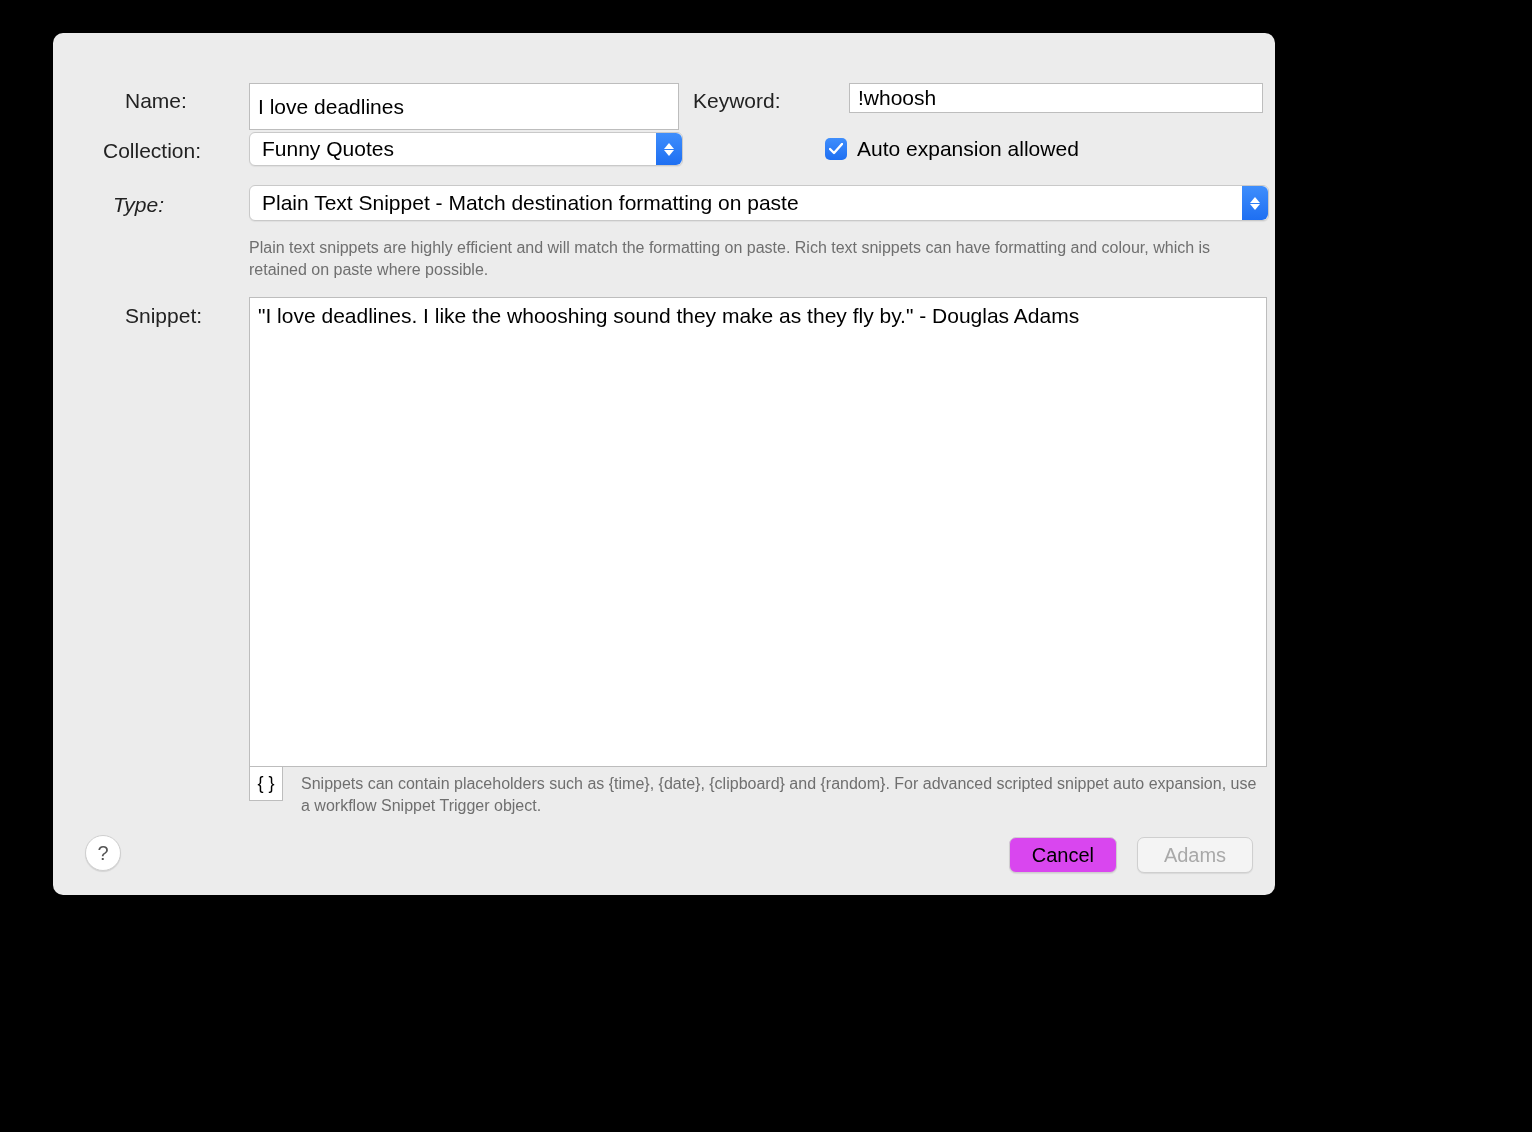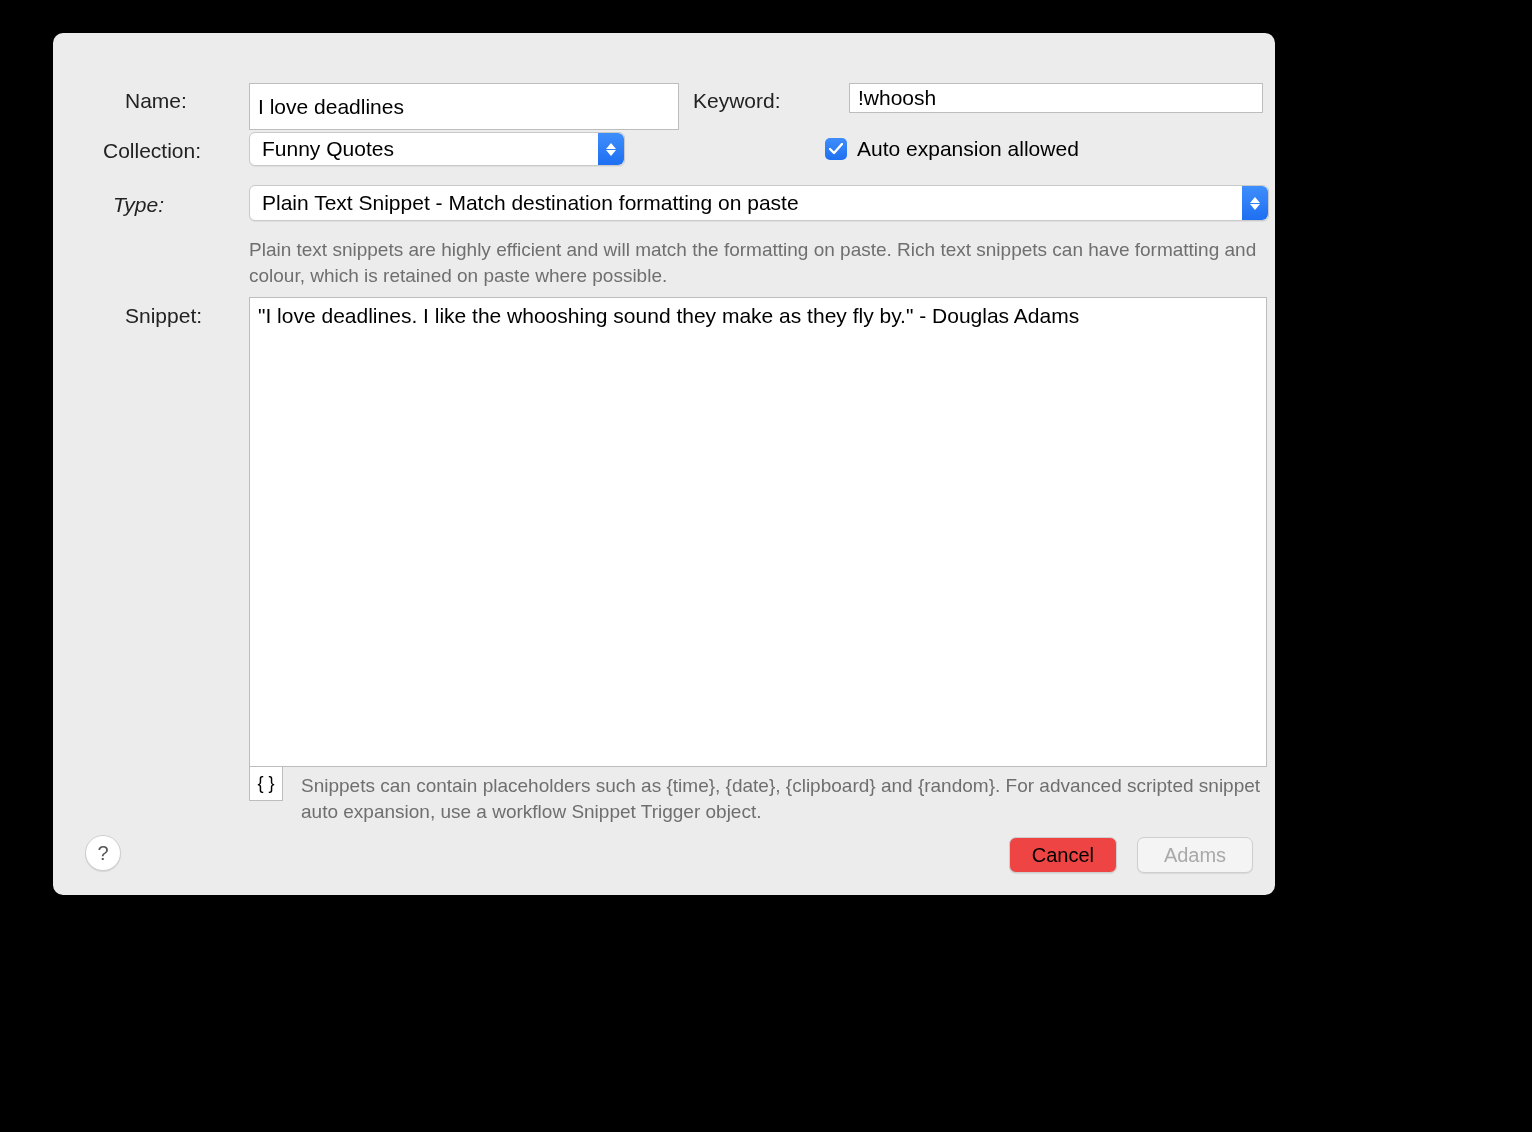--- a/index.html
+++ b/index.html
@@ -36,34 +36,34 @@
   
   .lbl-name   { left: 60px;  top: 56px;  width: 120px; margin-left: 12px; }
   .in-name    { left: 196px; top: 50px;  width: 430px; height: 47px; }
 
   
   .lbl-keyword{ left: 640px; top: 56px;  width: 110px; }
   .in-keyword { left: 772px; top: 50px;  width: 414px; height: 30px; margin-left: 24px; }
 
   
   .lbl-coll   { left: 50px;  top: 106px; width: 130px; }
-  .sel-coll   { left: 196px; top: 99px;  width: 376px; height: 34px; }
+  .sel-coll   { left: 196px; top: 99px;  width: 434px; height: 34px; }
 
   
   .chk-wrap   { left: 772px; top: 104px; }
 
   
   .lbl-type   { left: 60px;  top: 160px; width: 120px; font-style: italic; }
   .sel-type   { left: 196px; top: 152px; width: 1020px; height: 36px; }
 
   .help-text {
     position: absolute;
     left: 196px;
     color: #6f6f6f;
-    font-size: 19px;
+    font-size: 16px;
     line-height: 1.35;
     width: 1010px;
   }
   .help1 { top: 204px; }
 
   
   .lbl-snip   { left: 72px;  top: 271px; width: 120px; }
   .ta-snip    {
     position: absolute;
     left: 196px;
@@ -175,21 +175,21 @@
     justify-content: center;
     color: #555;
     font-size: 20px;
     cursor: pointer;
   }
   .btn {
     position: absolute;
     bottom: 22px;
     height: 36px;
     border-radius: 7px;
-    background: #ef4444;
+    background: #d946ef;
     border: 1px solid #cfcfcf;
     box-shadow: 0 1px 1px rgba(0,0,0,0.08);
     font-family: inherit;
     font-size: 20px;
     padding: 0 22px;
     cursor: pointer;
   }
   .btn-cancel { right: 158px; }
   .btn-save   {
     right: 22px;

